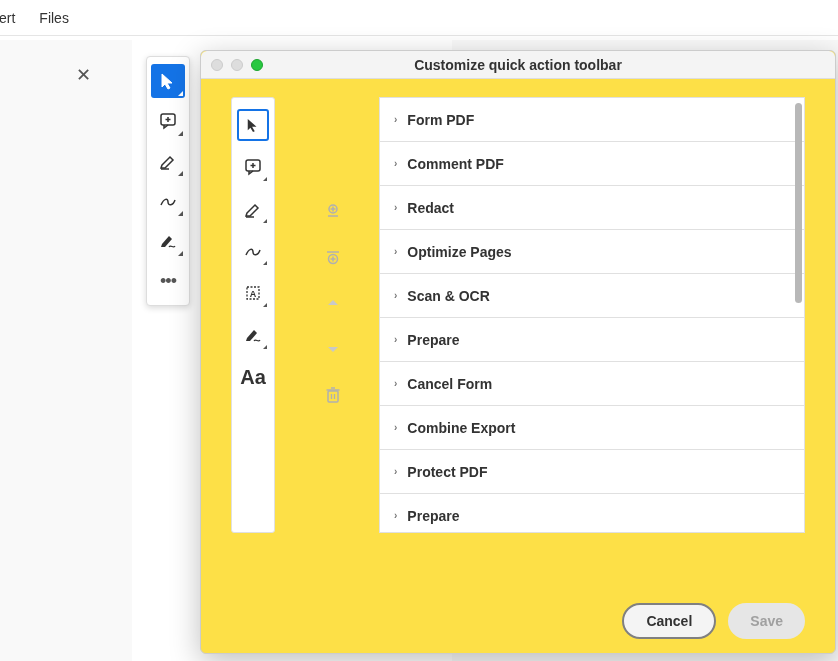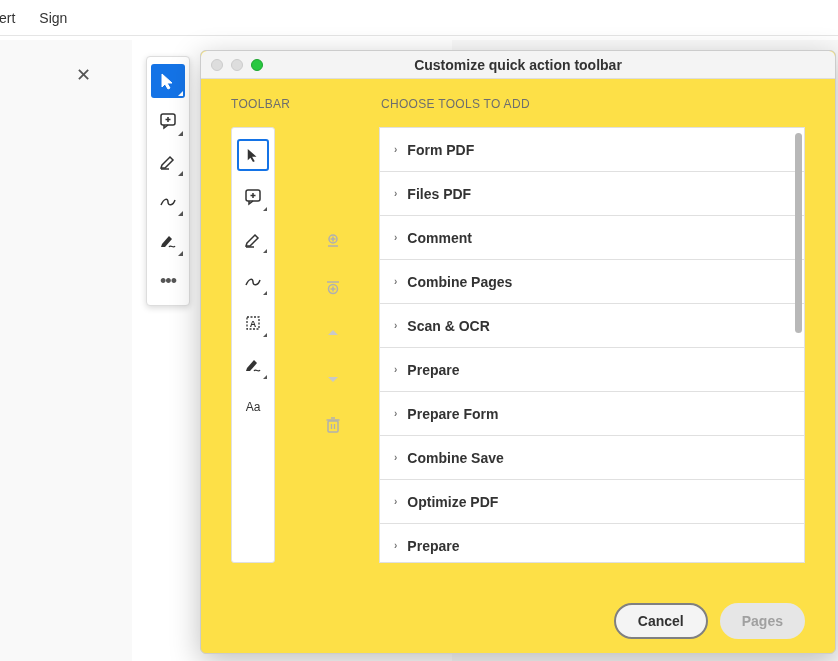--- a/index.html
+++ b/index.html
@@ -256,28 +256,28 @@
       border: 2px solid #808080;
       color: #333;
       text-align: center;
     }
     .btn-save {
       background: #e6e6e6;
       border: none;
       color: #a0a0a0;
       cursor: not-allowed;
     }
-    .aa-text { font-size: 12px; color: #333; font-weight: 400; }
+    .aa-text { font-size: 20px; color: #333; font-weight: 700; }
   </style>
 </head>
 <body>
 
 <div class="top-menu">
   <span>vert</span>
-  <span>Sign</span>
+  <span>Files</span>
 </div>
 
 <div class="bg-area"></div>
 
 <div class="close-x">✕</div>
 
 <div class="left-panel"></div>
 
 <div class="side-toolbar">
   <div class="side-tool active">
@@ -324,24 +324,20 @@
   <div class="dialog-titlebar">
     <div class="traffic-lights">
       <div class="traffic-light tl-close-d"></div>
       <div class="traffic-light tl-min-d"></div>
       <div class="traffic-light tl-max"></div>
     </div>
     <div class="dialog-title">Customize quick action toolbar</div>
   </div>
 
   <div class="dialog-body">
-    <div class="section-headers">
-      <div class="sh-toolbar">TOOLBAR</div>
-      <div class="sh-choose">CHOOSE TOOLS TO ADD</div>
-    </div>
 
     <div class="middle-area">
       <div class="toolbar-col">
         <div class="titem selected">
           <svg width="14" height="16" viewBox="0 0 16 18">
               <path d="M2 2 L2 15 L5 12 L8 17 L10 16 L7 11 L12 11 Z" fill="#333"></path>
             </svg>
         </div>
         <div class="titem">
           <svg width="18" height="18" viewBox="0 0 18 18">
@@ -423,57 +419,57 @@
       </div>
 
       <div class="tool-list-wrap">
         <div class="tool-list">
           <div class="tool-item">
               <span class="chev">›</span>
               <span>Form PDF</span>
             </div>
           <div class="tool-item">
               <span class="chev">›</span>
-              <span>Files PDF</span>
-            </div>
-          <div class="tool-item">
-              <span class="chev">›</span>
-              <span>Comment</span>
-            </div>
-          <div class="tool-item">
-              <span class="chev">›</span>
-              <span>Combine Pages</span>
+              <span>Comment PDF</span>
+            </div>
+          <div class="tool-item">
+              <span class="chev">›</span>
+              <span>Redact</span>
+            </div>
+          <div class="tool-item">
+              <span class="chev">›</span>
+              <span>Optimize Pages</span>
             </div>
           <div class="tool-item">
               <span class="chev">›</span>
               <span>Scan &amp; OCR</span>
             </div>
           <div class="tool-item">
               <span class="chev">›</span>
               <span>Prepare</span>
             </div>
           <div class="tool-item">
               <span class="chev">›</span>
-              <span>Prepare Form</span>
-            </div>
-          <div class="tool-item">
-              <span class="chev">›</span>
-              <span>Combine Save</span>
-            </div>
-          <div class="tool-item">
-              <span class="chev">›</span>
-              <span>Optimize PDF</span>
+              <span>Cancel Form</span>
+            </div>
+          <div class="tool-item">
+              <span class="chev">›</span>
+              <span>Combine Export</span>
+            </div>
+          <div class="tool-item">
+              <span class="chev">›</span>
+              <span>Protect PDF</span>
             </div>
           <div class="tool-item">
               <span class="chev">›</span>
               <span>Prepare</span>
             </div>
         </div>
         <div class="scroll-thumb"></div>
       </div>
     </div>
 
     <div class="dialog-footer">
       <button class="btn btn-cancel">Cancel</button>
-      <button class="btn btn-save">Pages</button>
+      <button class="btn btn-save">Save</button>
     </div>
   </div>
 </div>
 
 </body></html>

